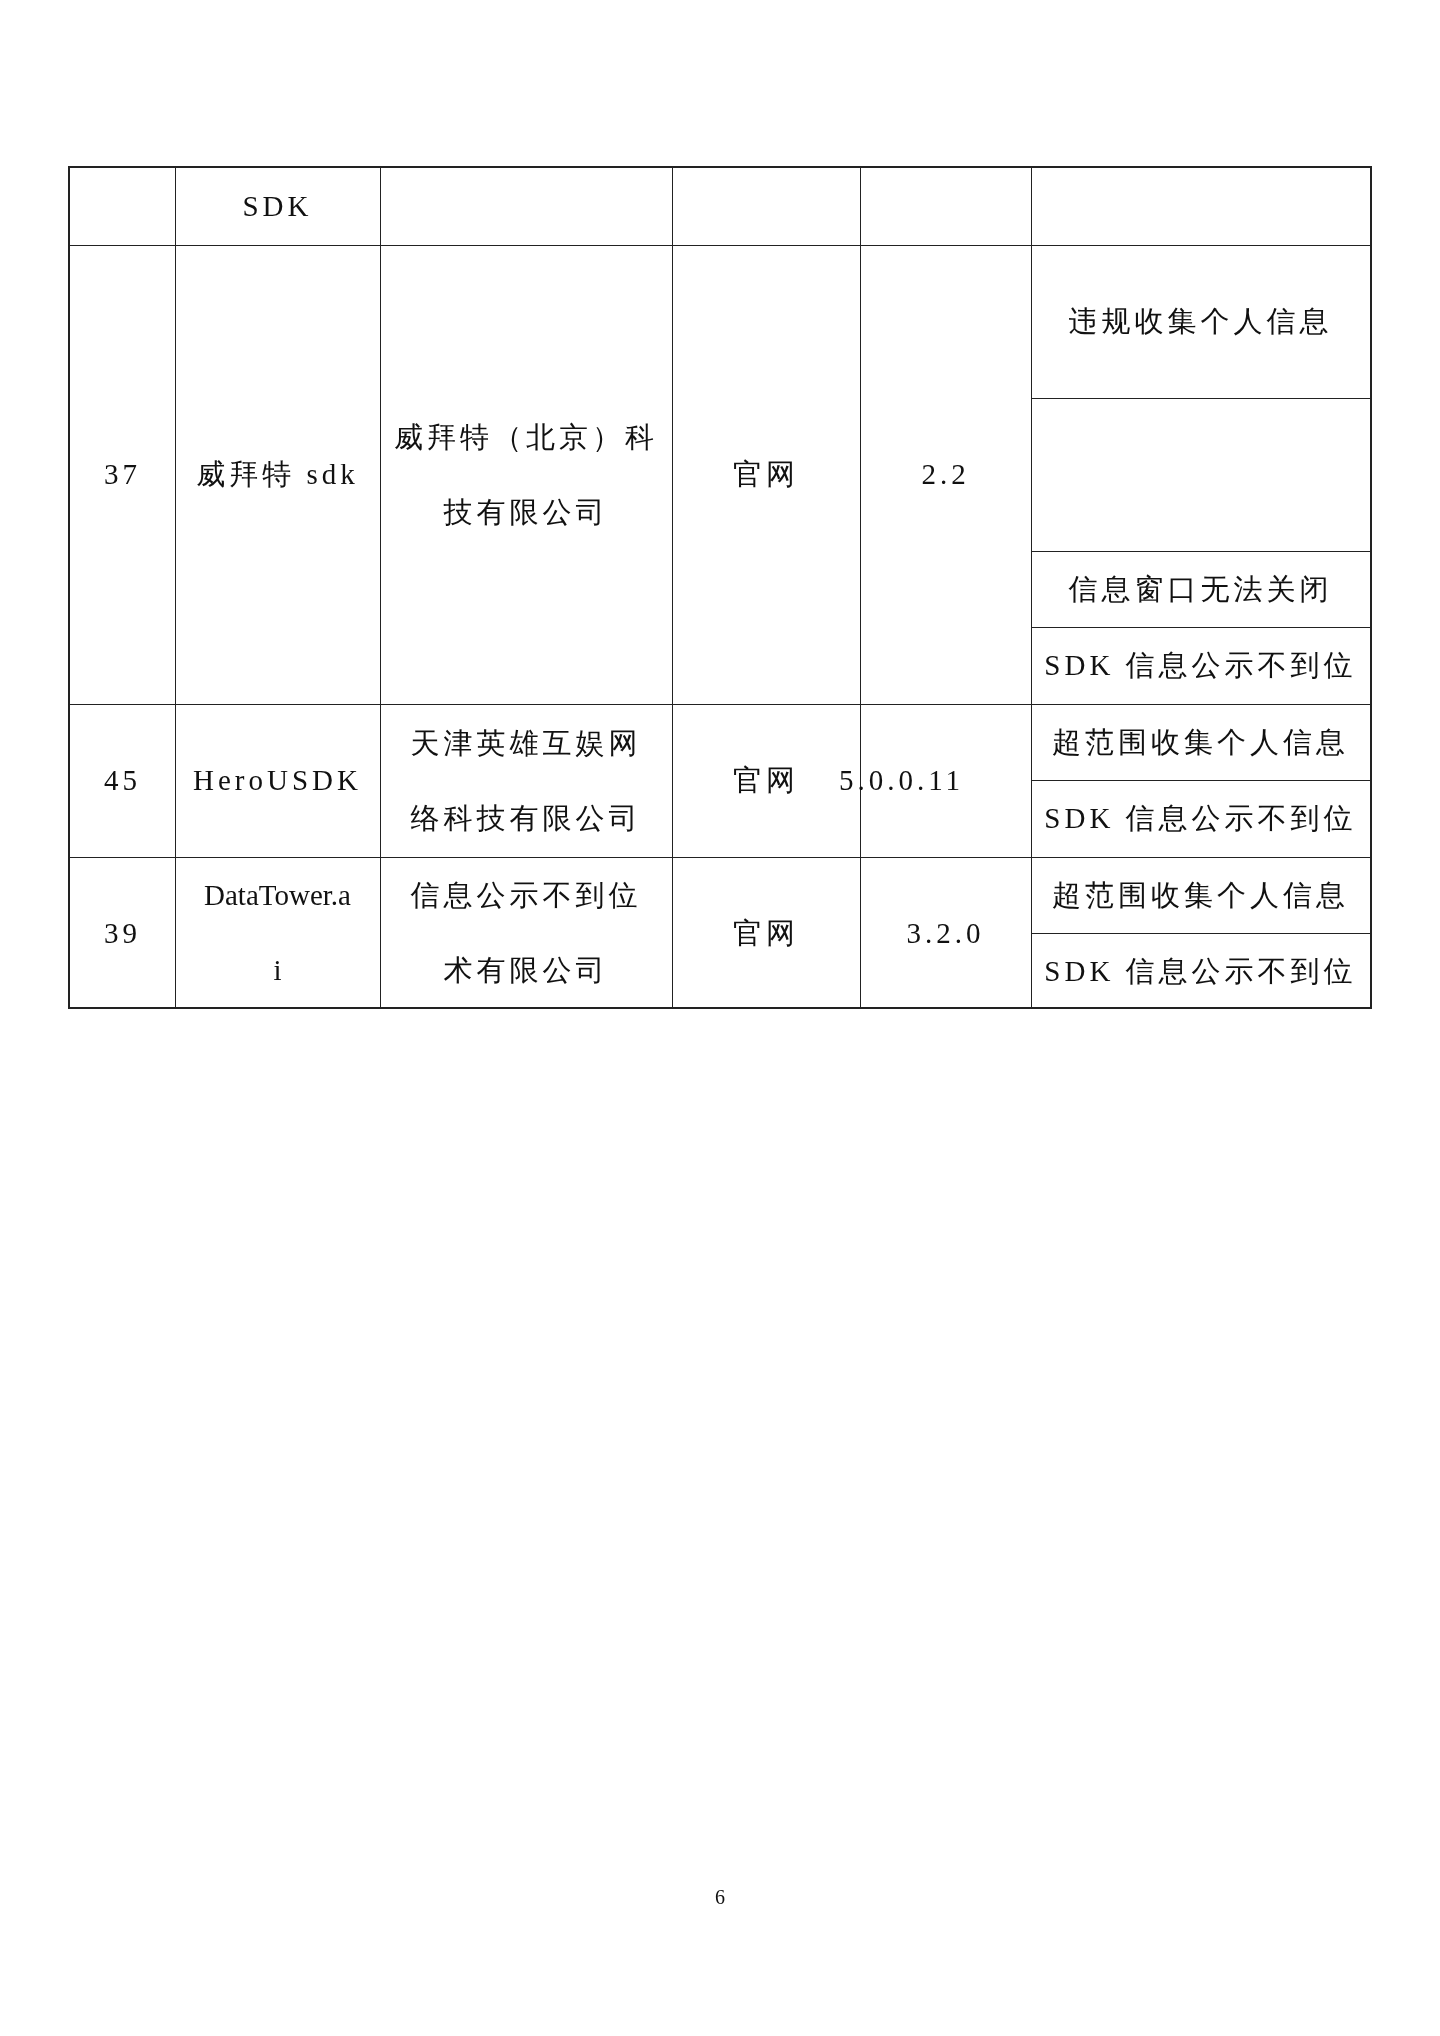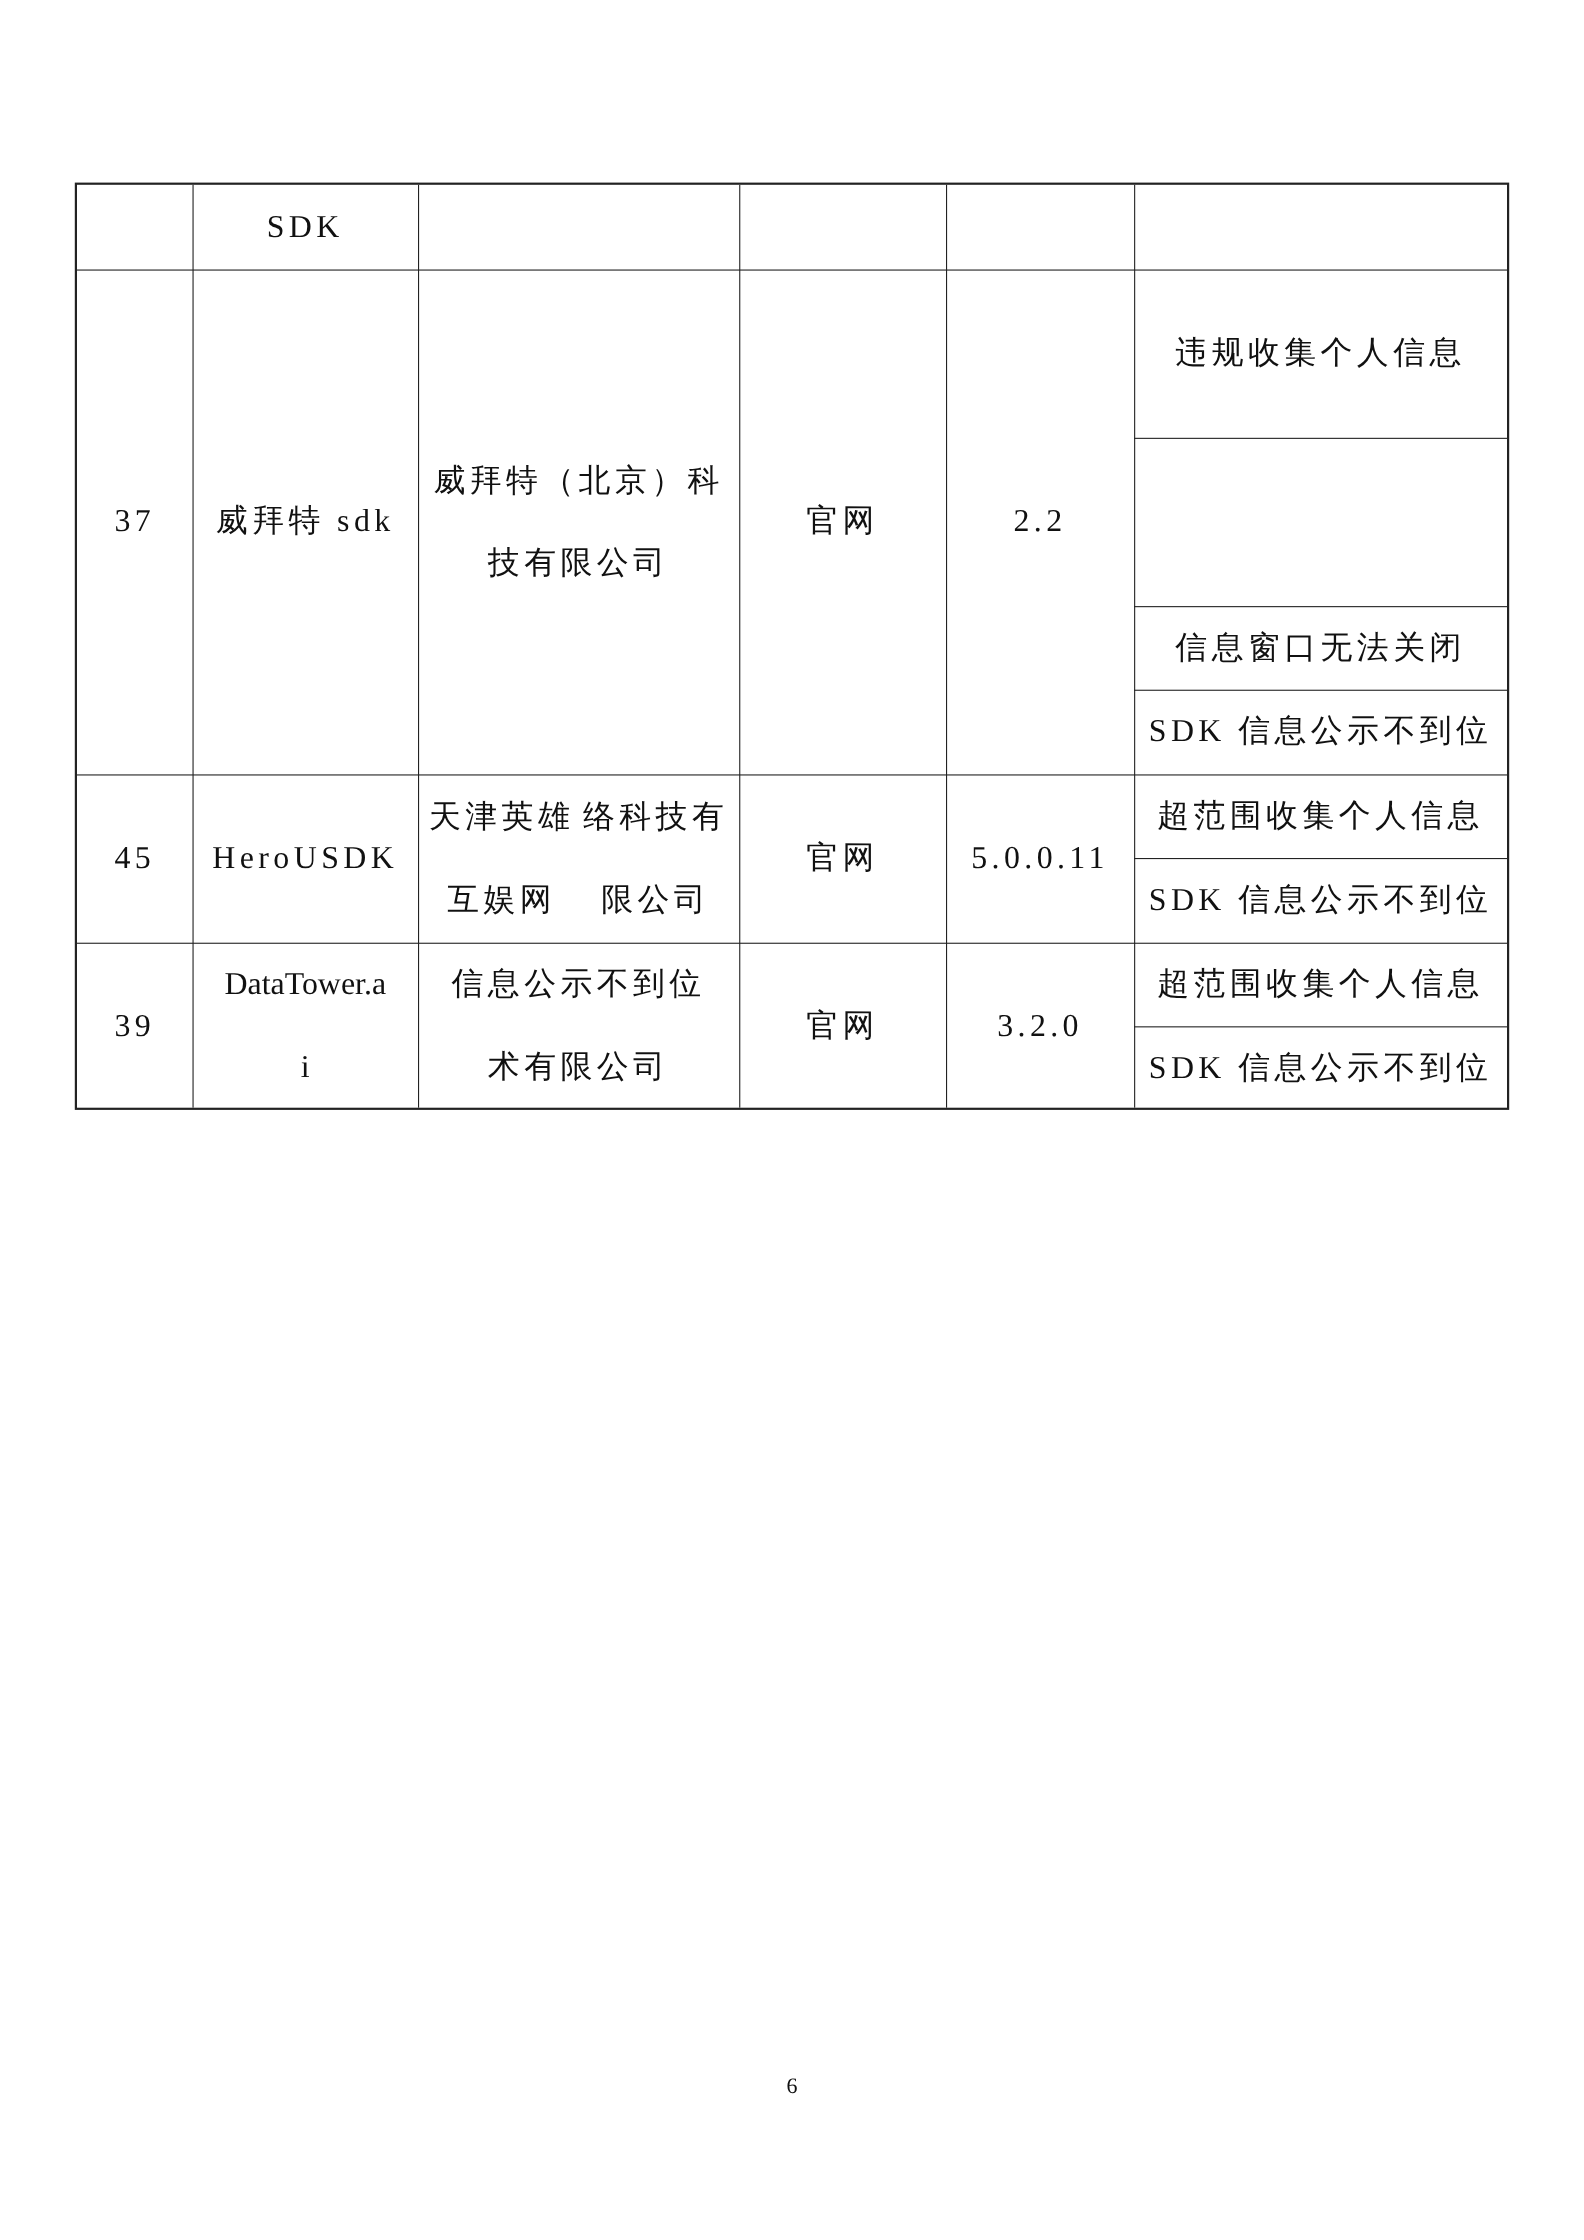--- a/index.html
+++ b/index.html
@@ -66,28 +66,28 @@
   <div class="cell" style="left:961px;width:339px;top:459px;height:77px">
     <span>SDK 信息公示不到位</span>
   </div>
 
   <div class="cell" style="left:0;width:105px;top:536px;height:153px">
     <span>45</span>
   </div>
   <div class="cell" style="left:105px;width:205px;top:536px;height:153px">
     <span>HeroUSDK</span>
   </div>
-  <div class="cell" style="left:310px;width:292px;top:536px;height:153px;flex-direction:row">
+  <div class="cell" style="left:310px;width:292px;top:536px;height:153px;flex-direction:column">
     <span>天津英雄互娱网</span>
     <span>络科技有限公司</span>
   </div>
   <div class="cell" style="left:602px;width:188px;top:536px;height:153px">
     <span>官网</span>
   </div>
-  <div class="cell" style="left:790px;width:171px;top:536px;height:153px">
+  <div class="cell" style="left:746px;width:171px;top:536px;height:153px">
     <span>5.0.0.11</span>
   </div>
   <div class="cell" style="left:961px;width:339px;top:536px;height:76px">
     <span>超范围收集个人信息</span>
   </div>
   <div class="cell" style="left:961px;width:339px;top:612px;height:77px">
     <span>SDK 信息公示不到位</span>
   </div>
 
   <div class="cell" style="left:0;width:105px;top:689px;height:152px">

